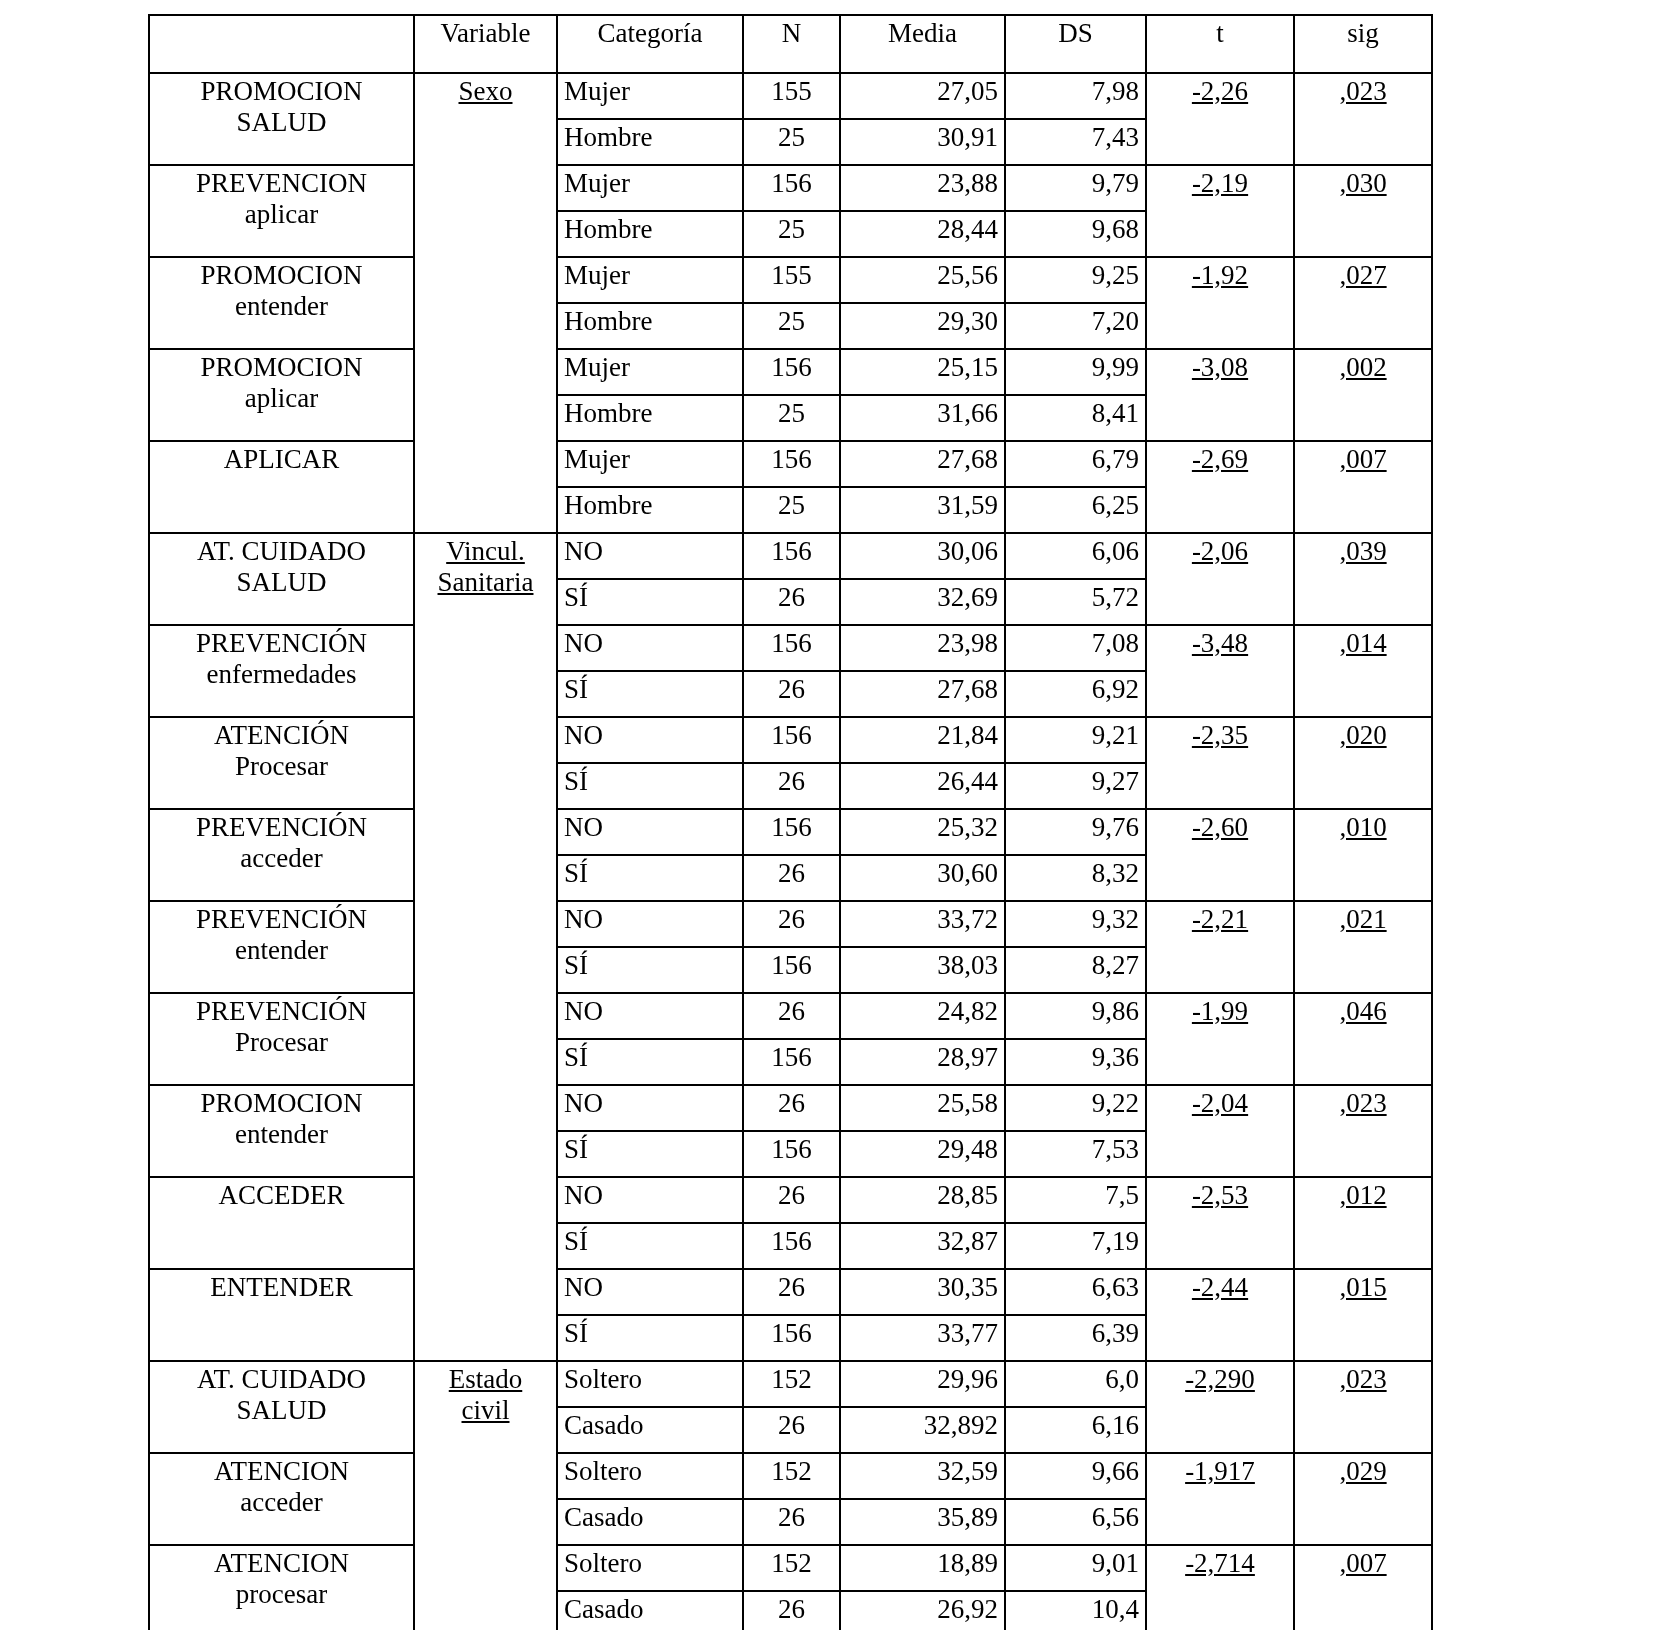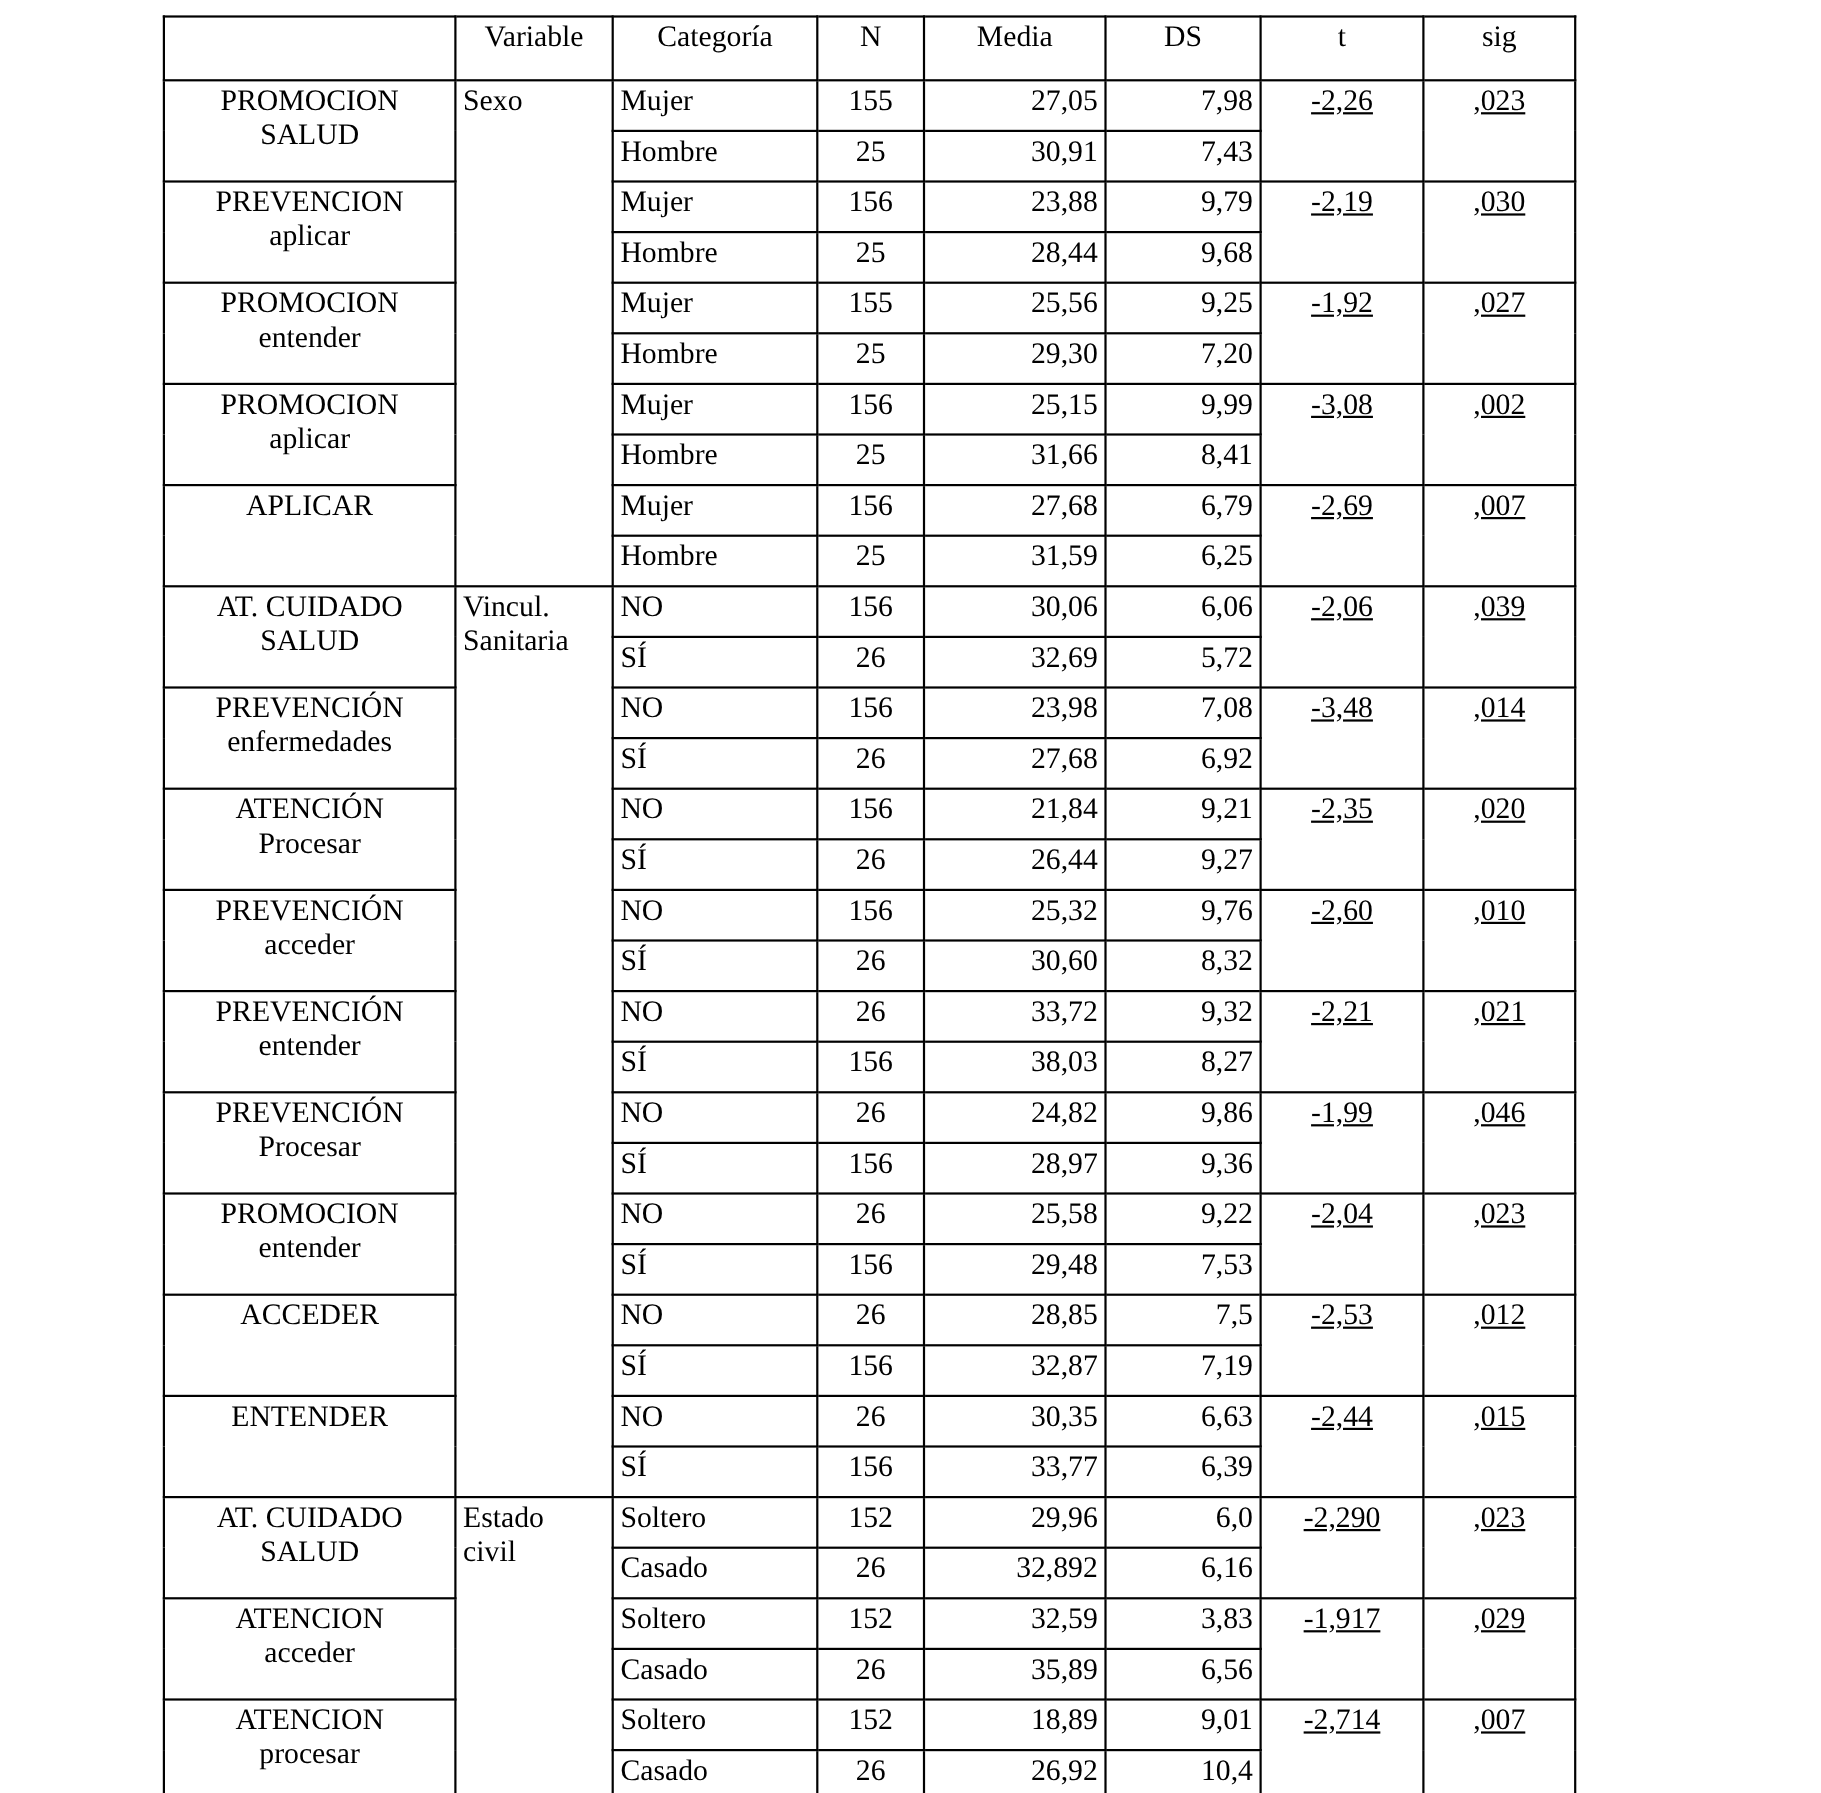--- a/index.html
+++ b/index.html
@@ -56,23 +56,24 @@
   }
   td.hdr-blank { border-top: 2px solid #000; }
 
   td.label {
     text-align: center;
     padding-left: 10px;
     white-space: pre-line;
     height: 40px;
   }
   td.varcell {
-    text-align: left;
+    text-align: center;
     padding-left: 10px;
     white-space: pre-line;
+    text-decoration: underline;
   }
   td.cat {
     text-align: left;
     padding-left: 10px;
     height: 40px;
     margin-left: 16px;
   }
   td.num {
     text-align: right;
     padding-right: 18px;
@@ -353,21 +354,21 @@
           <td class="num num-n">26</td>
           <td class="num">32,892</td>
           <td class="num">6,16</td>
         </tr>
         <tr>
           <td class="label" rowspan="2">ATENCION
 acceder</td>
           <td class="cat">Soltero</td>
           <td class="num num-n">152</td>
           <td class="num">32,59</td>
-          <td class="num">3,83</td>
+          <td class="num">9,66</td>
           <td class="tval" rowspan="2">-1,917</td>
           <td class="sig" rowspan="2">,029</td>
         </tr>
         <tr>
           <td class="cat">Casado</td>
           <td class="num num-n">26</td>
           <td class="num">35,89</td>
           <td class="num">6,56</td>
         </tr>
         <tr>

